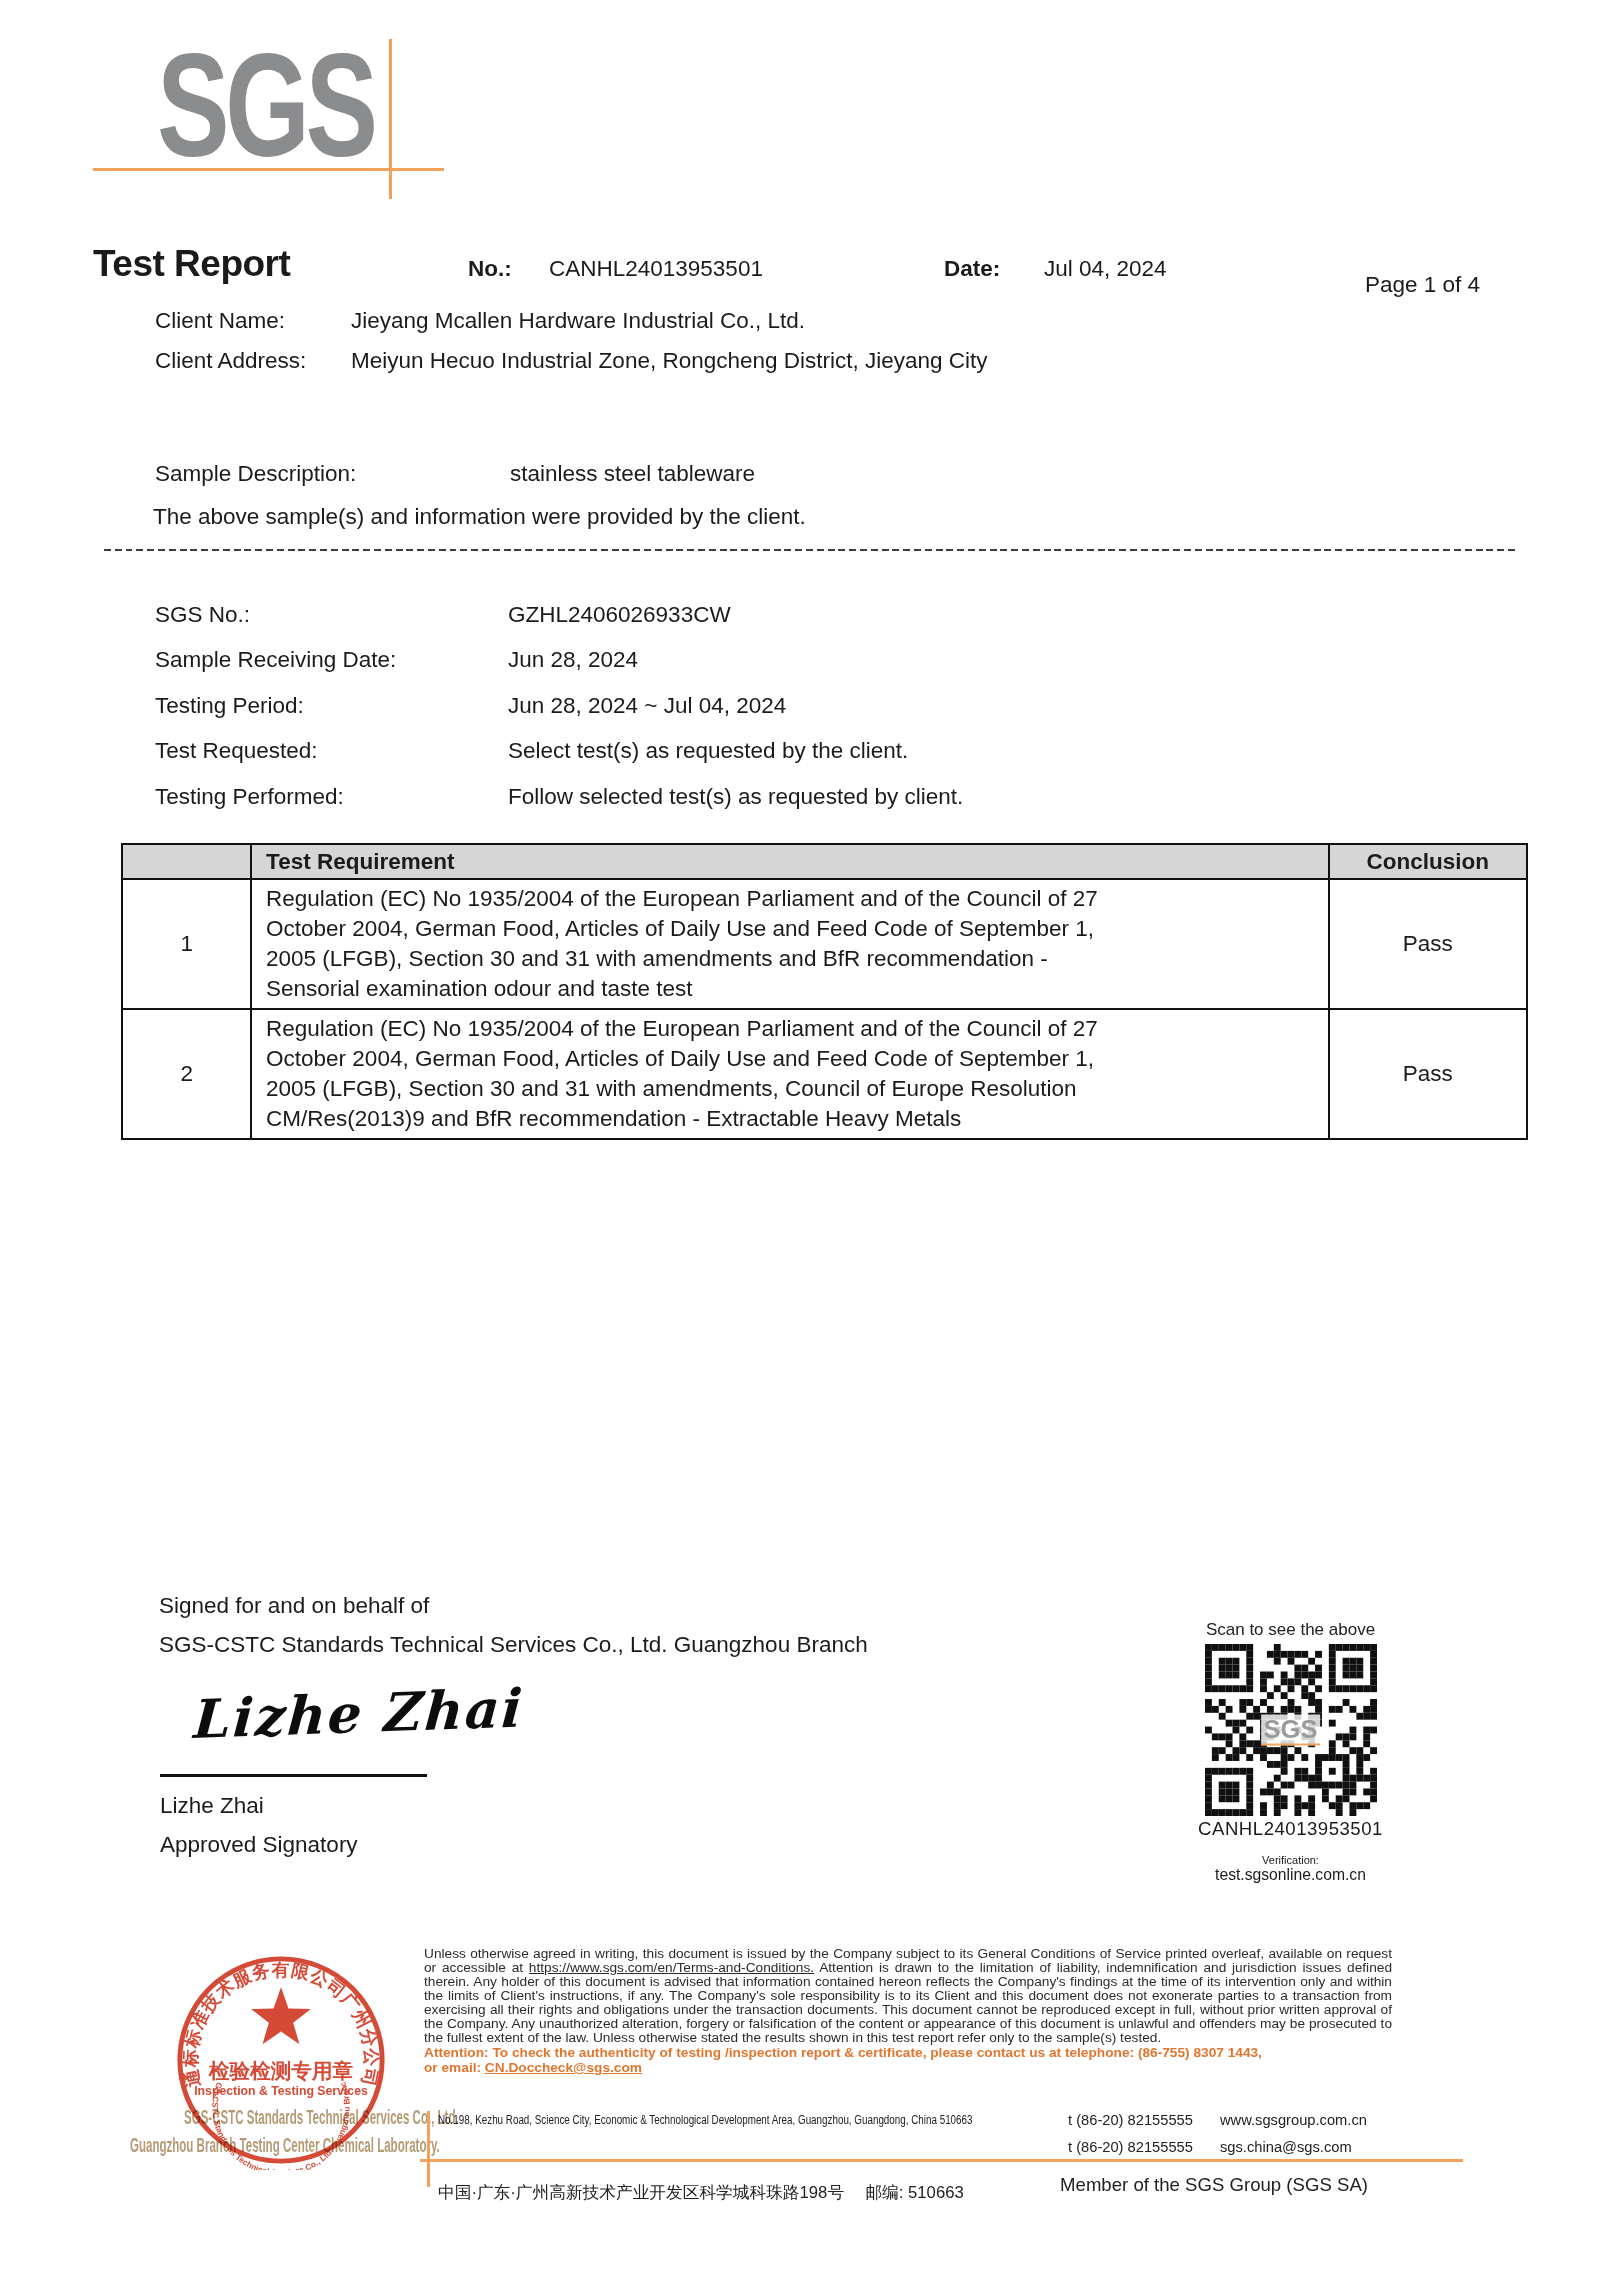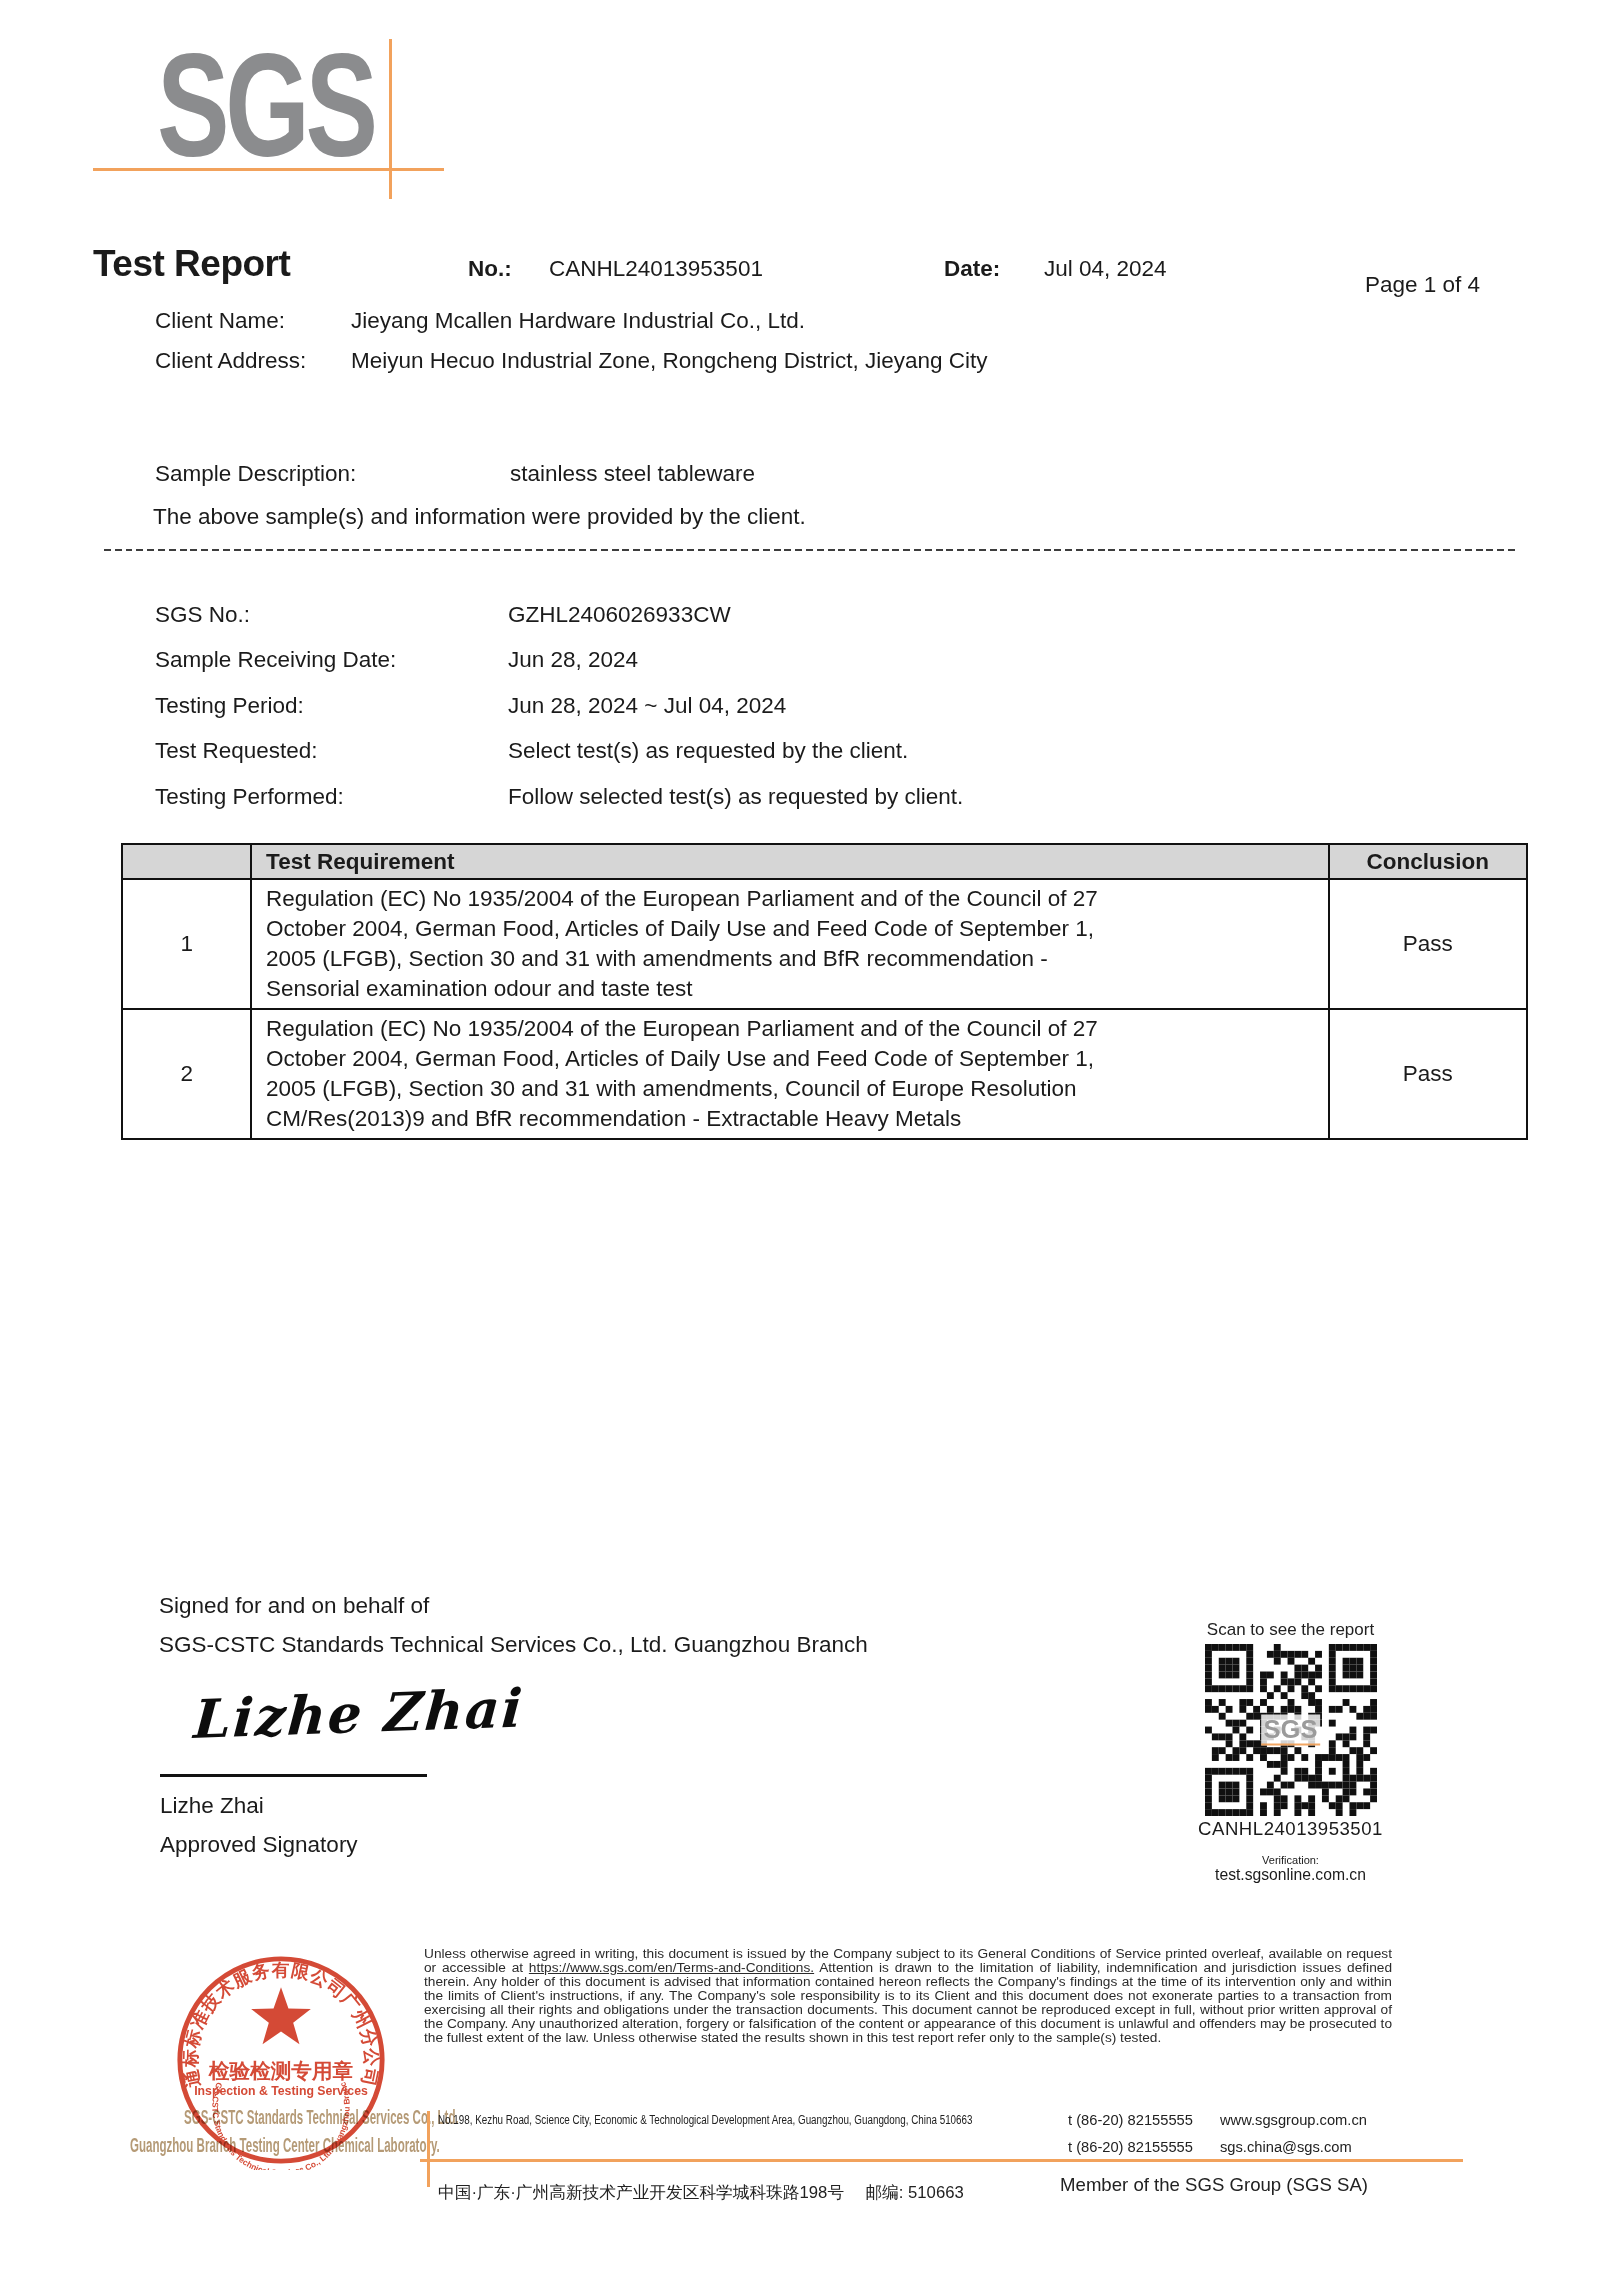--- a/index.html
+++ b/index.html
@@ -158,21 +158,21 @@
     </table>
 
   <div class="abs sig-text" style="left:159px;top:1586px;">Signed for and on behalf of</div>
   <div class="abs sig-text" style="left:159px;top:1625px;">SGS-CSTC Standards Technical Services Co., Ltd. Guangzhou Branch</div>
   <div class="abs handwriting" style="left:192px;top:1688px;">Lizhe Zhai</div>
   <div class="abs sig-rule" style="left:160px;top:1774px;"></div>
   <div class="abs sig-text" style="left:160px;top:1786px;">Lizhe Zhai</div>
   <div class="abs sig-text" style="left:160px;top:1825px;">Approved Signatory</div>
 
   <div class="abs qr-wrap" style="left:1178px;top:1620px;">
-    <div class="qr-caption">Scan to see the report</div>
+    <div class="qr-caption">Scan to see the above</div>
     <div class="qr-box">
       <div><svg width="172" height="172" xmlns="http://www.w3.org/2000/svg" viewBox="0 0 175 175">
             <rect width="175" height="175" fill="#fff"></rect>
             <rect x="0" y="0" width="7" height="7" fill="#101010"></rect>
             <rect x="7" y="0" width="7" height="7" fill="#101010"></rect>
             <rect x="14" y="0" width="7" height="7" fill="#101010"></rect>
             <rect x="21" y="0" width="7" height="7" fill="#101010"></rect>
             <rect x="28" y="0" width="7" height="7" fill="#101010"></rect>
             <rect x="35" y="0" width="7" height="7" fill="#101010"></rect>
             <rect x="42" y="0" width="7" height="7" fill="#101010"></rect>
@@ -499,20 +499,21 @@
     <text font-size="8.5" font-weight="bold" fill="#d13a24">
       <textPath href="#arcBottom" startOffset="50%" text-anchor="middle">SGS-CSTC Standards Technical Services Co., Ltd. Guangzhou Branch</textPath>
     </text>
     <polygon points="110,36 117.6,57.5 140.4,58.1 122.4,72 128.8,93.9 110,81 91.2,93.9 97.6,72 79.6,58.1 102.4,57.5" fill="#d13a24"></polygon>
     <text x="110" y="128" font-size="21" font-weight="bold" fill="#d13a24" text-anchor="middle">检验检测专用章</text>
     <text x="110" y="146" font-size="12.5" font-weight="bold" fill="#d13a24" text-anchor="middle">Inspection &amp; Testing Services</text>
   </svg>
 
   <div class="abs" style="left:424px;top:1947px;">
     <p class="legal" style="margin:0;"><span>Unless otherwise agreed in writing, this document is issued by the Company subject to its General Conditions of Service printed overleaf, available on request or accessible at </span><a href="#">https://www.sgs.com/en/Terms-and-Conditions.</a><span> Attention is drawn to the limitation of liability, indemnification and jurisdiction issues defined therein. Any holder of this document is advised that information contained hereon reflects the Company's findings at the time of its intervention only and within the limits of Client's instructions, if any. The Company's sole responsibility is to its Client and this document does not exonerate parties to a transaction from exercising all their rights and obligations under the transaction documents. This document cannot be reproduced except in full, without prior written approval of the Company. Any unauthorized alteration, forgery or falsification of the content or appearance of this document is unlawful and offenders may be prosecuted to the fullest extent of the law. Unless otherwise stated the results shown in this test report refer only to the sample(s) tested.</span></p>
+    <p class="attention" style="margin:0;"><span>Attention: To check the authenticity of testing /inspection report &amp; certificate, please contact us at telephone: (86-755) 8307 1443,</span><br><span>or email: </span><a href="#">CN.Doccheck@sgs.com</a></p>
   </div>
 
   <div class="abs orange-vline" style="left:427px;top:2111px;height:76px;width:2.9px;"></div>
 
   <div class="abs addr-en" style="left:438px;top:2113px;">No.198, Kezhu Road, Science City, Economic &amp; Technological Development Area, Guangzhou, Guangdong, China 510663</div>
   <div class="abs addr-phone" style="left:1068px;top:2112px;">t (86-20) 82155555</div>
   <div class="abs addr-phone" style="left:1220px;top:2112px;">www.sgsgroup.com.cn</div>
 
   <div class="abs addr-cn" style="left:438px;top:2137px;margin-top:44px;">中国·广东·广州高新技术产业开发区科学城科珠路198号　 邮编: 510663</div>
   <div class="abs addr-phone" style="left:1068px;top:2139px;">t (86-20) 82155555</div>

